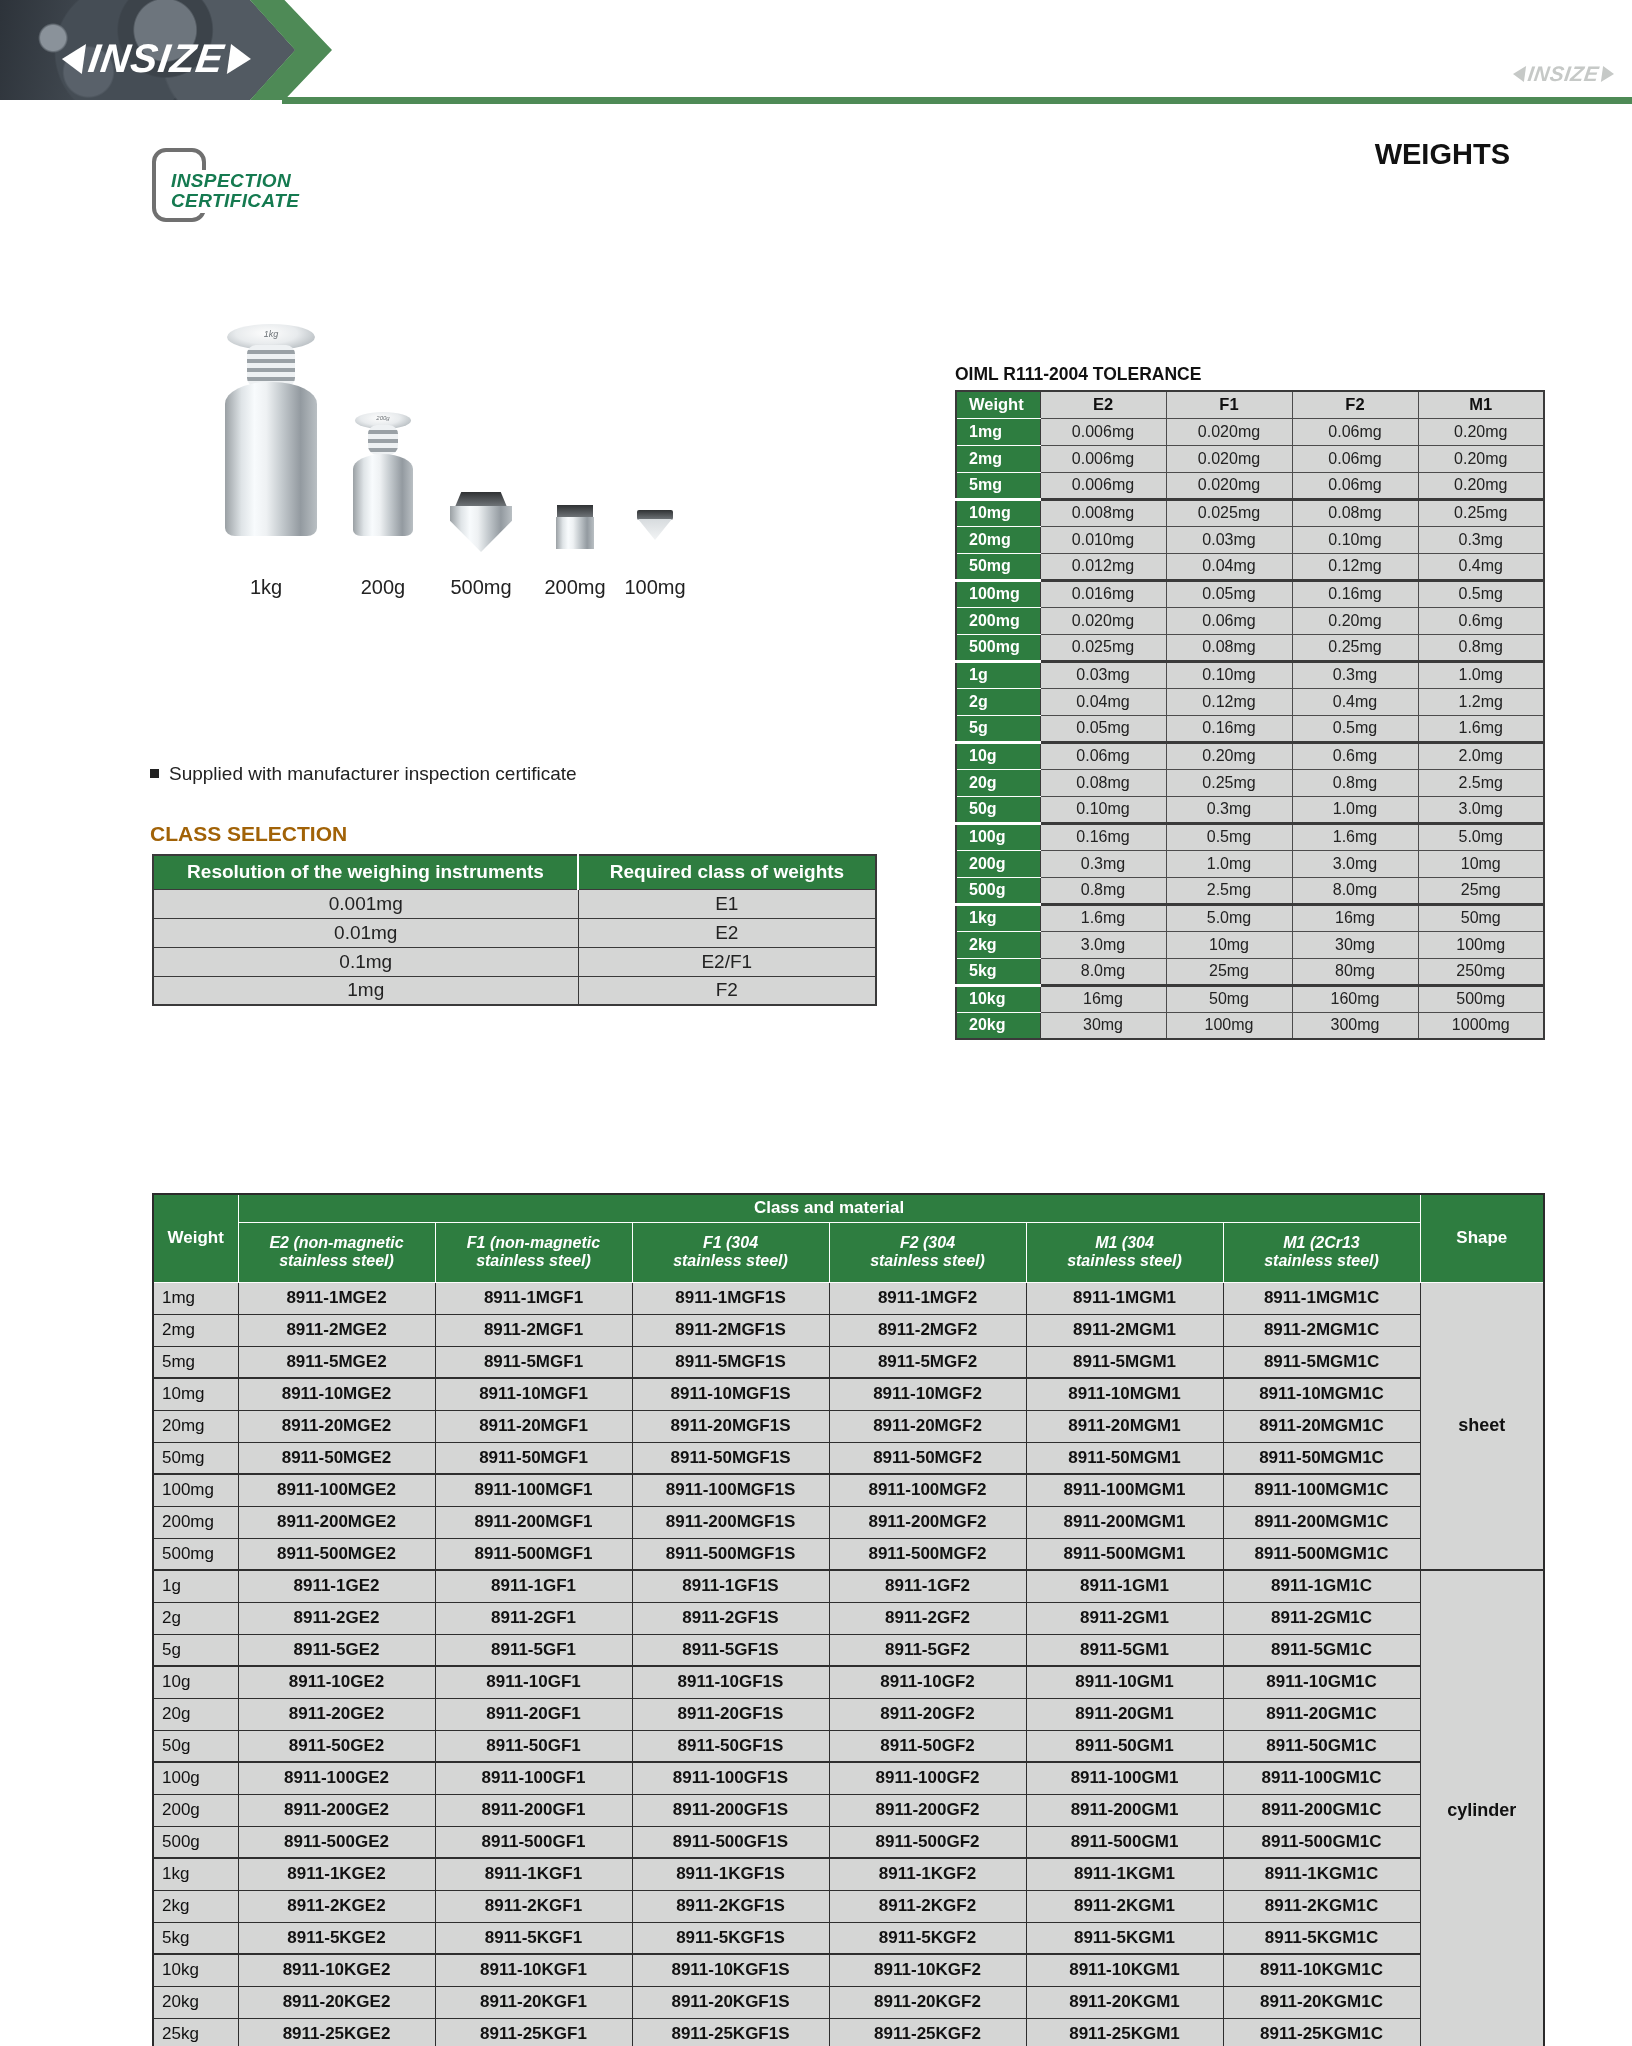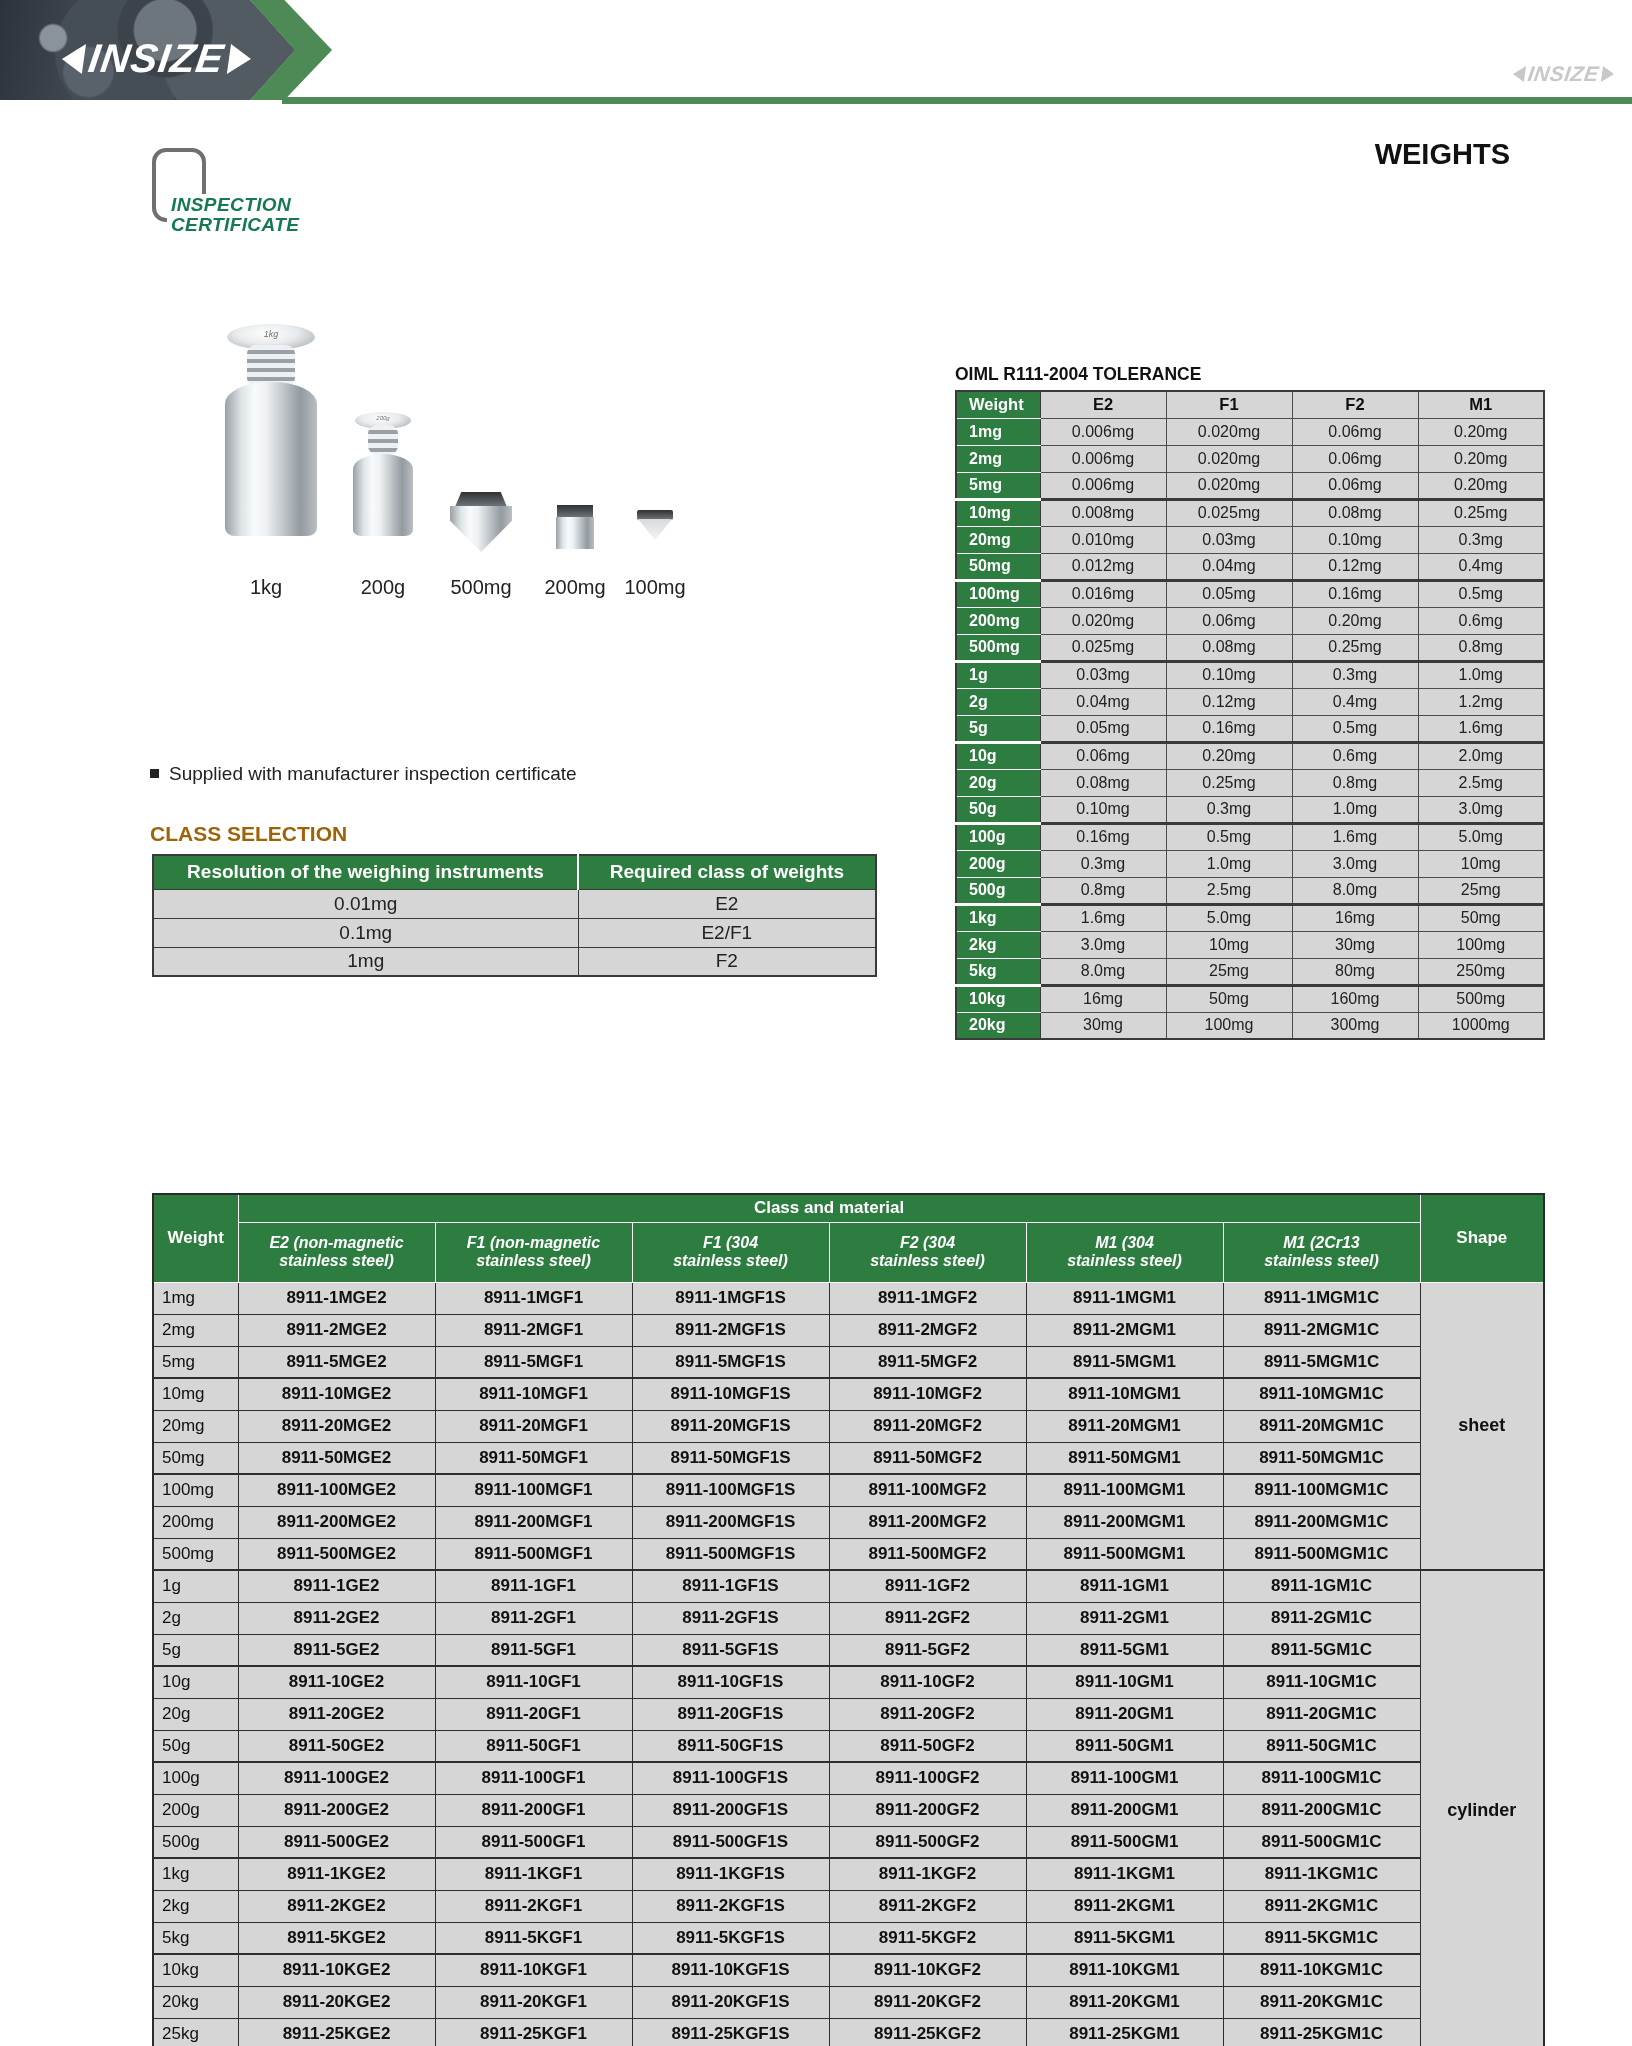--- a/index.html
+++ b/index.html
@@ -32,21 +32,21 @@
   .watermark .tri{border-top-width:8px;border-bottom-width:8px;}
   .watermark .tri.l{border-right:12px solid #c6c9c7;}
   .watermark .tri.r{border-left:12px solid #c6c9c7;}
   .page-title{position:absolute;right:122px;top:138px;font-size:29px;font-weight:bold;color:#111;}
 
   
   .badge-rect{position:absolute;left:152px;top:148px;width:46px;height:66px;
       border:4px solid #707070;border-radius:14px;}
   .badge-text{position:absolute;left:167px;top:170px;background:#fff;padding:1px 4px;
       font-style:italic;font-weight:bold;color:#157a50;font-size:19px;line-height:1.07;
-      letter-spacing:0.4px;margin-top:24px;}
+      letter-spacing:0.4px;}
 
   
   .metal{background:linear-gradient(90deg,#9aa0a4 0%,#dfe4e7 18%,#f8fbfd 32%,#eef1f3 45%,
           #c3c9cd 62%,#939aa0 82%,#b9bfc3 100%);}
   .cap{position:absolute;border-radius:50%;
        background:radial-gradient(ellipse at 45% 35%, #fdfdfd 0%, #e8ebed 45%, #b9bfc3 78%, #989ea3 100%);}
   .cap span{position:absolute;width:100%;text-align:center;color:#6b7176;font-style:italic;}
   .neck{position:absolute;border-radius:9px;
        background:repeating-linear-gradient(180deg,#eef1f3 0 5px,#9aa1a6 5px 9px);}
   .body-cyl{position:absolute;border-radius:44px 44px 10px 10px / 22px 22px 8px 8px;}
@@ -361,20 +361,24 @@
         <col style="width:425px">
         <col style="width:298px">
       </colgroup>
     <thead>
       <tr class="head">
         <th>Resolution of the weighing instruments</th>
         <th>Required class of weights</th>
       </tr>
     </thead>
     <tbody id="class-body">
+        <tr>
+          <td class="rowhead">0.001mg</td>
+          <td>E1</td>
+        </tr>
         <tr>
           <td class="rowhead">0.01mg</td>
           <td>E2</td>
         </tr>
         <tr>
           <td class="rowhead">0.1mg</td>
           <td>E2/F1</td>
         </tr>
         <tr>
           <td class="rowhead">1mg</td>

